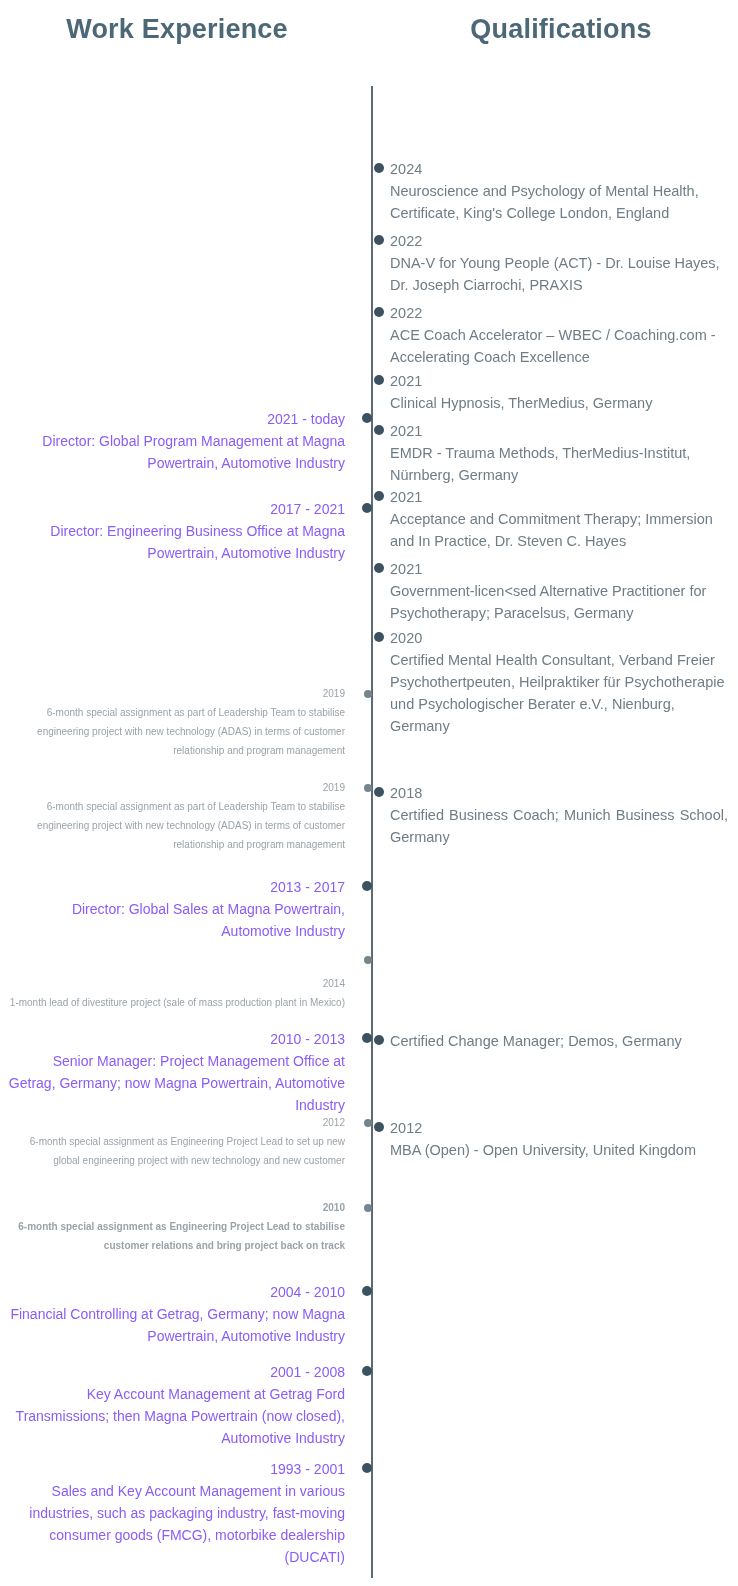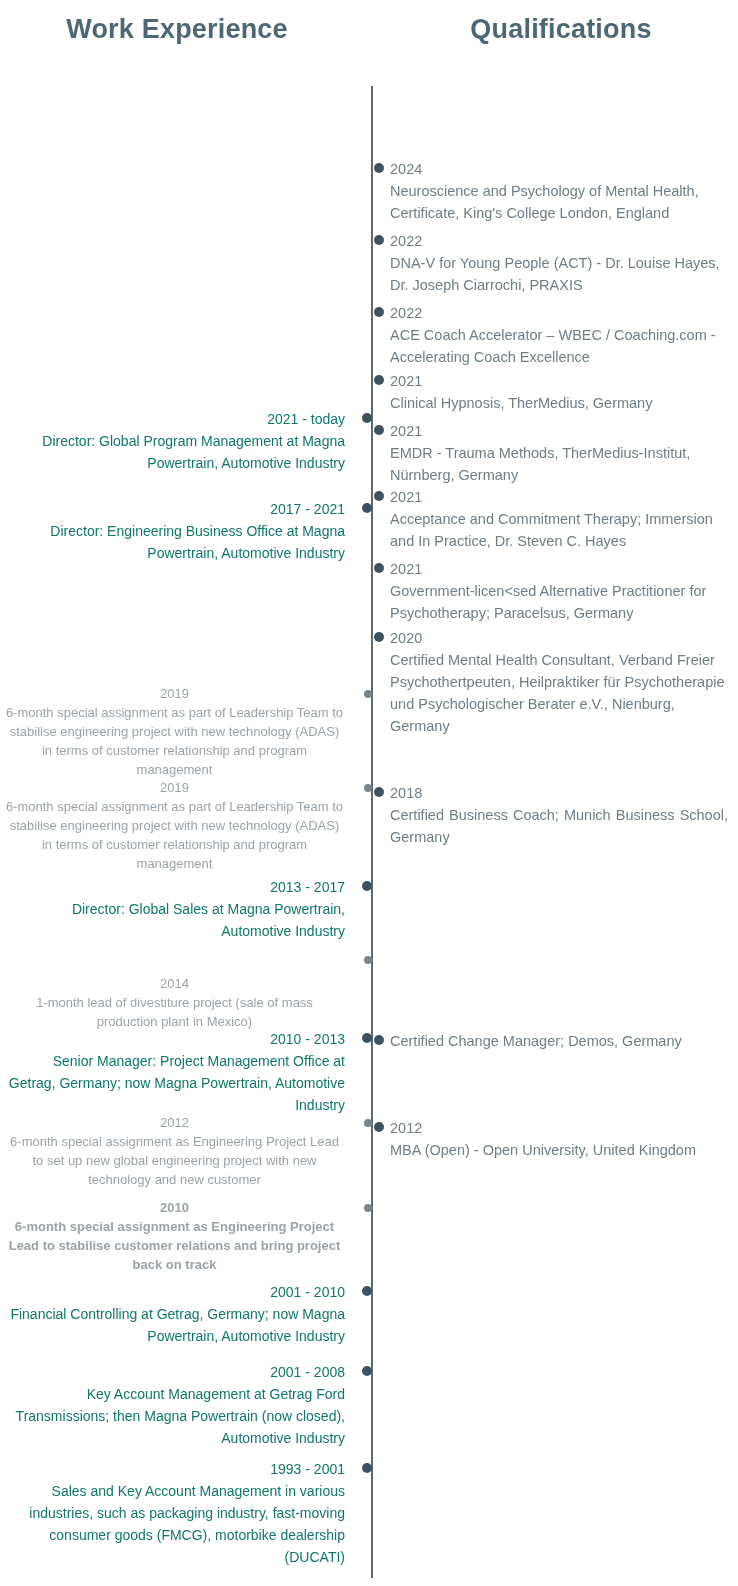--- a/index.html
+++ b/index.html
@@ -21,23 +21,23 @@
   #header-left{left:0;width:354px;}
   #header-right{left:384px;width:354px;}
   #timeline-line{
     position:absolute;
     left:371px;top:86px;
     width:2px;height:1492px;
     background:#5c6a73;
   }
   .entry{position:absolute;line-height:22px;}
   .entry .year{white-space:pre;}
-  .entry.left{left:4px;width:341px;text-align:right;color:#0f766e;font-size:14px;}
+  .entry.left{left:4px;width:341px;text-align:right;color:#8b5cf6;font-size:14px;}
   .entry.right{left:390px;width:338px;text-align:left;color:#6e7d87;font-size:14.5px;}
-  .entry.light{color:#9aa3aa;font-size:13px;line-height:19px;text-align:center;}
+  .entry.light{color:#9aa3aa;font-size:10px;line-height:19px;}
   .entry.justify .desc{text-align:justify;-moz-text-align-last:left;text-align-last:left;}
   .dot{
     position:absolute;border-radius:50%;
     background:#3d5260;
     width:10px;height:10px;
   }
   .dot.light{background:#76848d;width:8px;height:8px;}
 </style>
 </head>
 <body>
@@ -87,21 +87,21 @@
         <div class="year">2012</div>
         <div class="desc">6-month special assignment as Engineering Project Lead to set up new global engineering project with new technology and new customer</div>
       </div>
       <div class="dot light" style="left: 364px; top: 1204px;"></div>
       <div class="entry left light" style="top: 1198px; font-weight: bold;">
         <div class="year">2010</div>
         <div class="desc">6-month special assignment as Engineering Project Lead to stabilise customer relations and bring project back on track</div>
       </div>
       <div class="dot" style="left: 362px; top: 1286px;"></div>
       <div class="entry left" style="top: 1281px;">
-        <div class="year">2001 - 2010</div>
+        <div class="year">2004 - 2010</div>
         <div class="desc">Financial Controlling at Getrag, Germany; now Magna Powertrain, Automotive Industry</div>
       </div>
       <div class="dot" style="left: 362px; top: 1366px;"></div>
       <div class="entry left" style="top: 1361px;">
         <div class="year">2001 - 2008</div>
         <div class="desc">Key Account Management at Getrag Ford Transmissions; then Magna Powertrain (now closed), Automotive Industry</div>
       </div>
       <div class="dot" style="left: 362px; top: 1463px;"></div>
       <div class="entry left" style="top: 1458px;">
         <div class="year">1993 - 2001</div>

